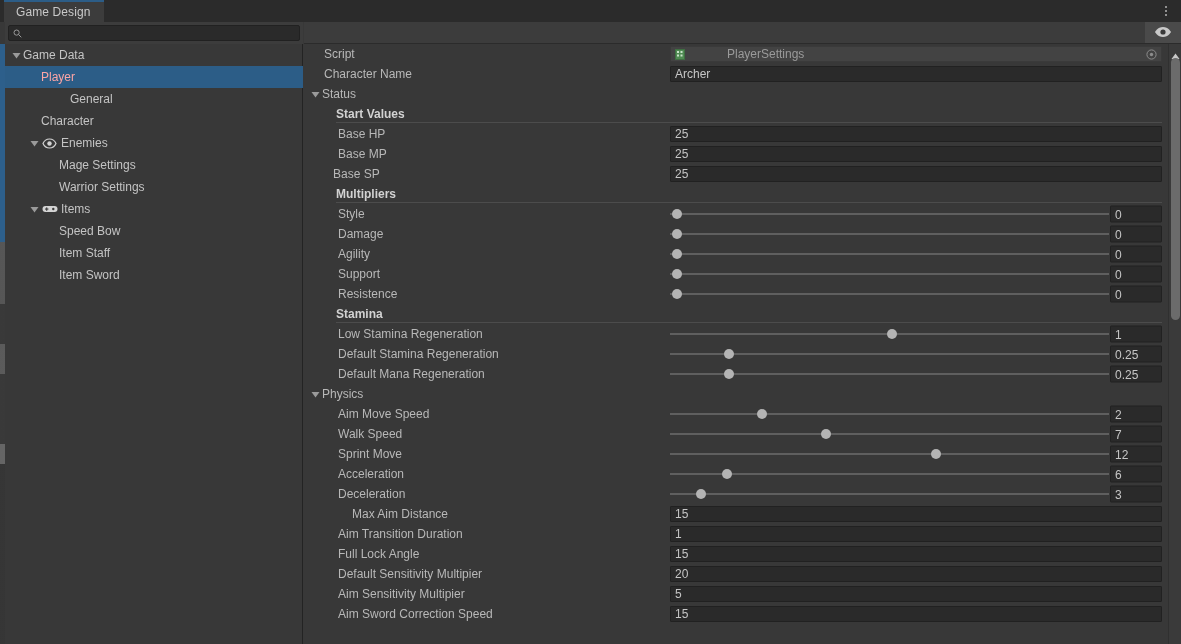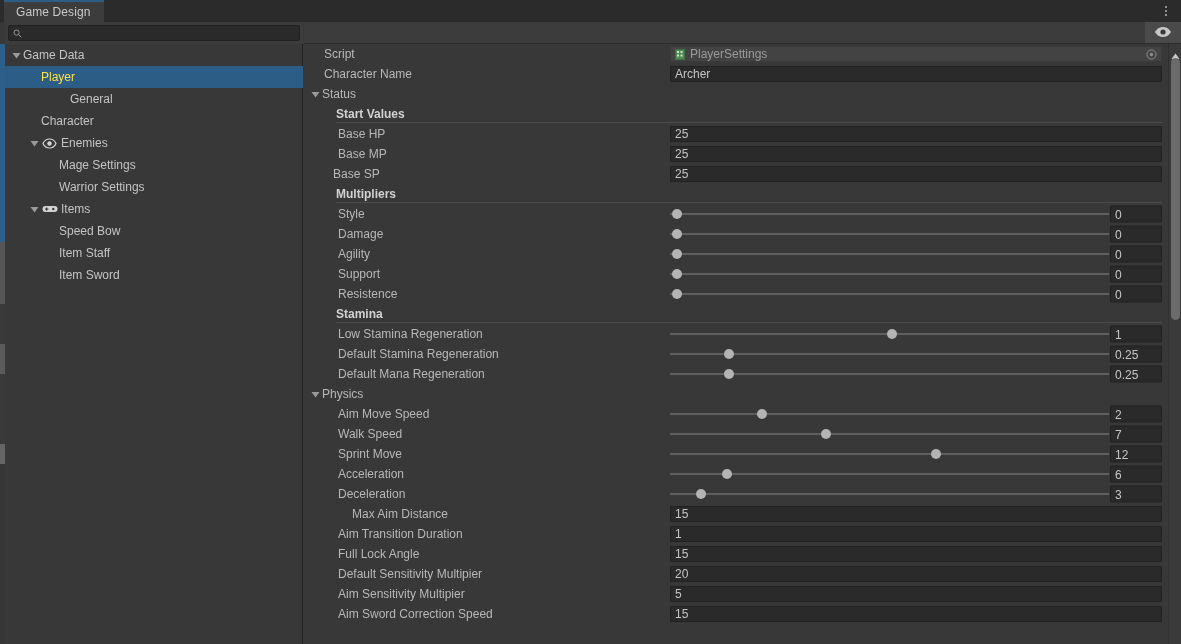--- a/index.html
+++ b/index.html
@@ -81,21 +81,21 @@
     width: 9px; height: 9px; pointer-events: none;
   }
   .search-icon svg { display: block; }
 
   .tree { position: absolute; left: 0; top: 22px; width: 298px; bottom: 0; }
   .tree-row {
     height: 22px; display: flex; align-items: center;
     font-size: 12px; color: #c4c4c4; cursor: pointer;
     padding-left: 4px; position: relative;
   }
-  .tree-row.selected { background: #2c5d87; color: #fde047; }
+  .tree-row.selected { background: #2c5d87; color: #fca5a5; }
   .tri {
     width: 14px; height: 22px; display: inline-flex;
     align-items: center; justify-content: center; flex: 0 0 14px;
   }
   .tri svg { display: block; }
   .tree-icon { width: 17px; height: 22px; display: inline-flex; align-items: center; justify-content: center; flex: 0 0 17px; margin-right: 3px; }
   .tree-label { white-space: nowrap; }
 
   
   .right-panel {
@@ -123,21 +123,21 @@
   }
   .lbl-0 { left: 18px; }
 
   .fld {
     position: absolute; left: 366px; right: 19px; height: 16px;
     background: #2a2a2a; border: 1px solid #212121; border-radius: 1px;
     display: flex; align-items: center; padding-left: 4px;
     font-size: 12px; color: #c6c6c6;
     top: 50%; transform: translateY(-50%);
   }
-  .fld.readonly { background: #434343; border-color: #3a3a3a; color: #9a9a9a; }
+  .fld.readonly { background: #434343; border-color: #3a3a3a; color: #9a9a9a; gap: 37px; }
   .fld .scripticon {
     width: 10px; height: 11px; margin-right: 5px; flex: 0 0 10px;
     display: inline-flex; align-items: center; justify-content: center;
   }
   .fld .target-icon {
     position: absolute; right: 4px; top: 2px; width: 11px; height: 11px;
   }
 
   .foldout {
     position: absolute; left: 5px; top: 50%; transform: translateY(-50%);

